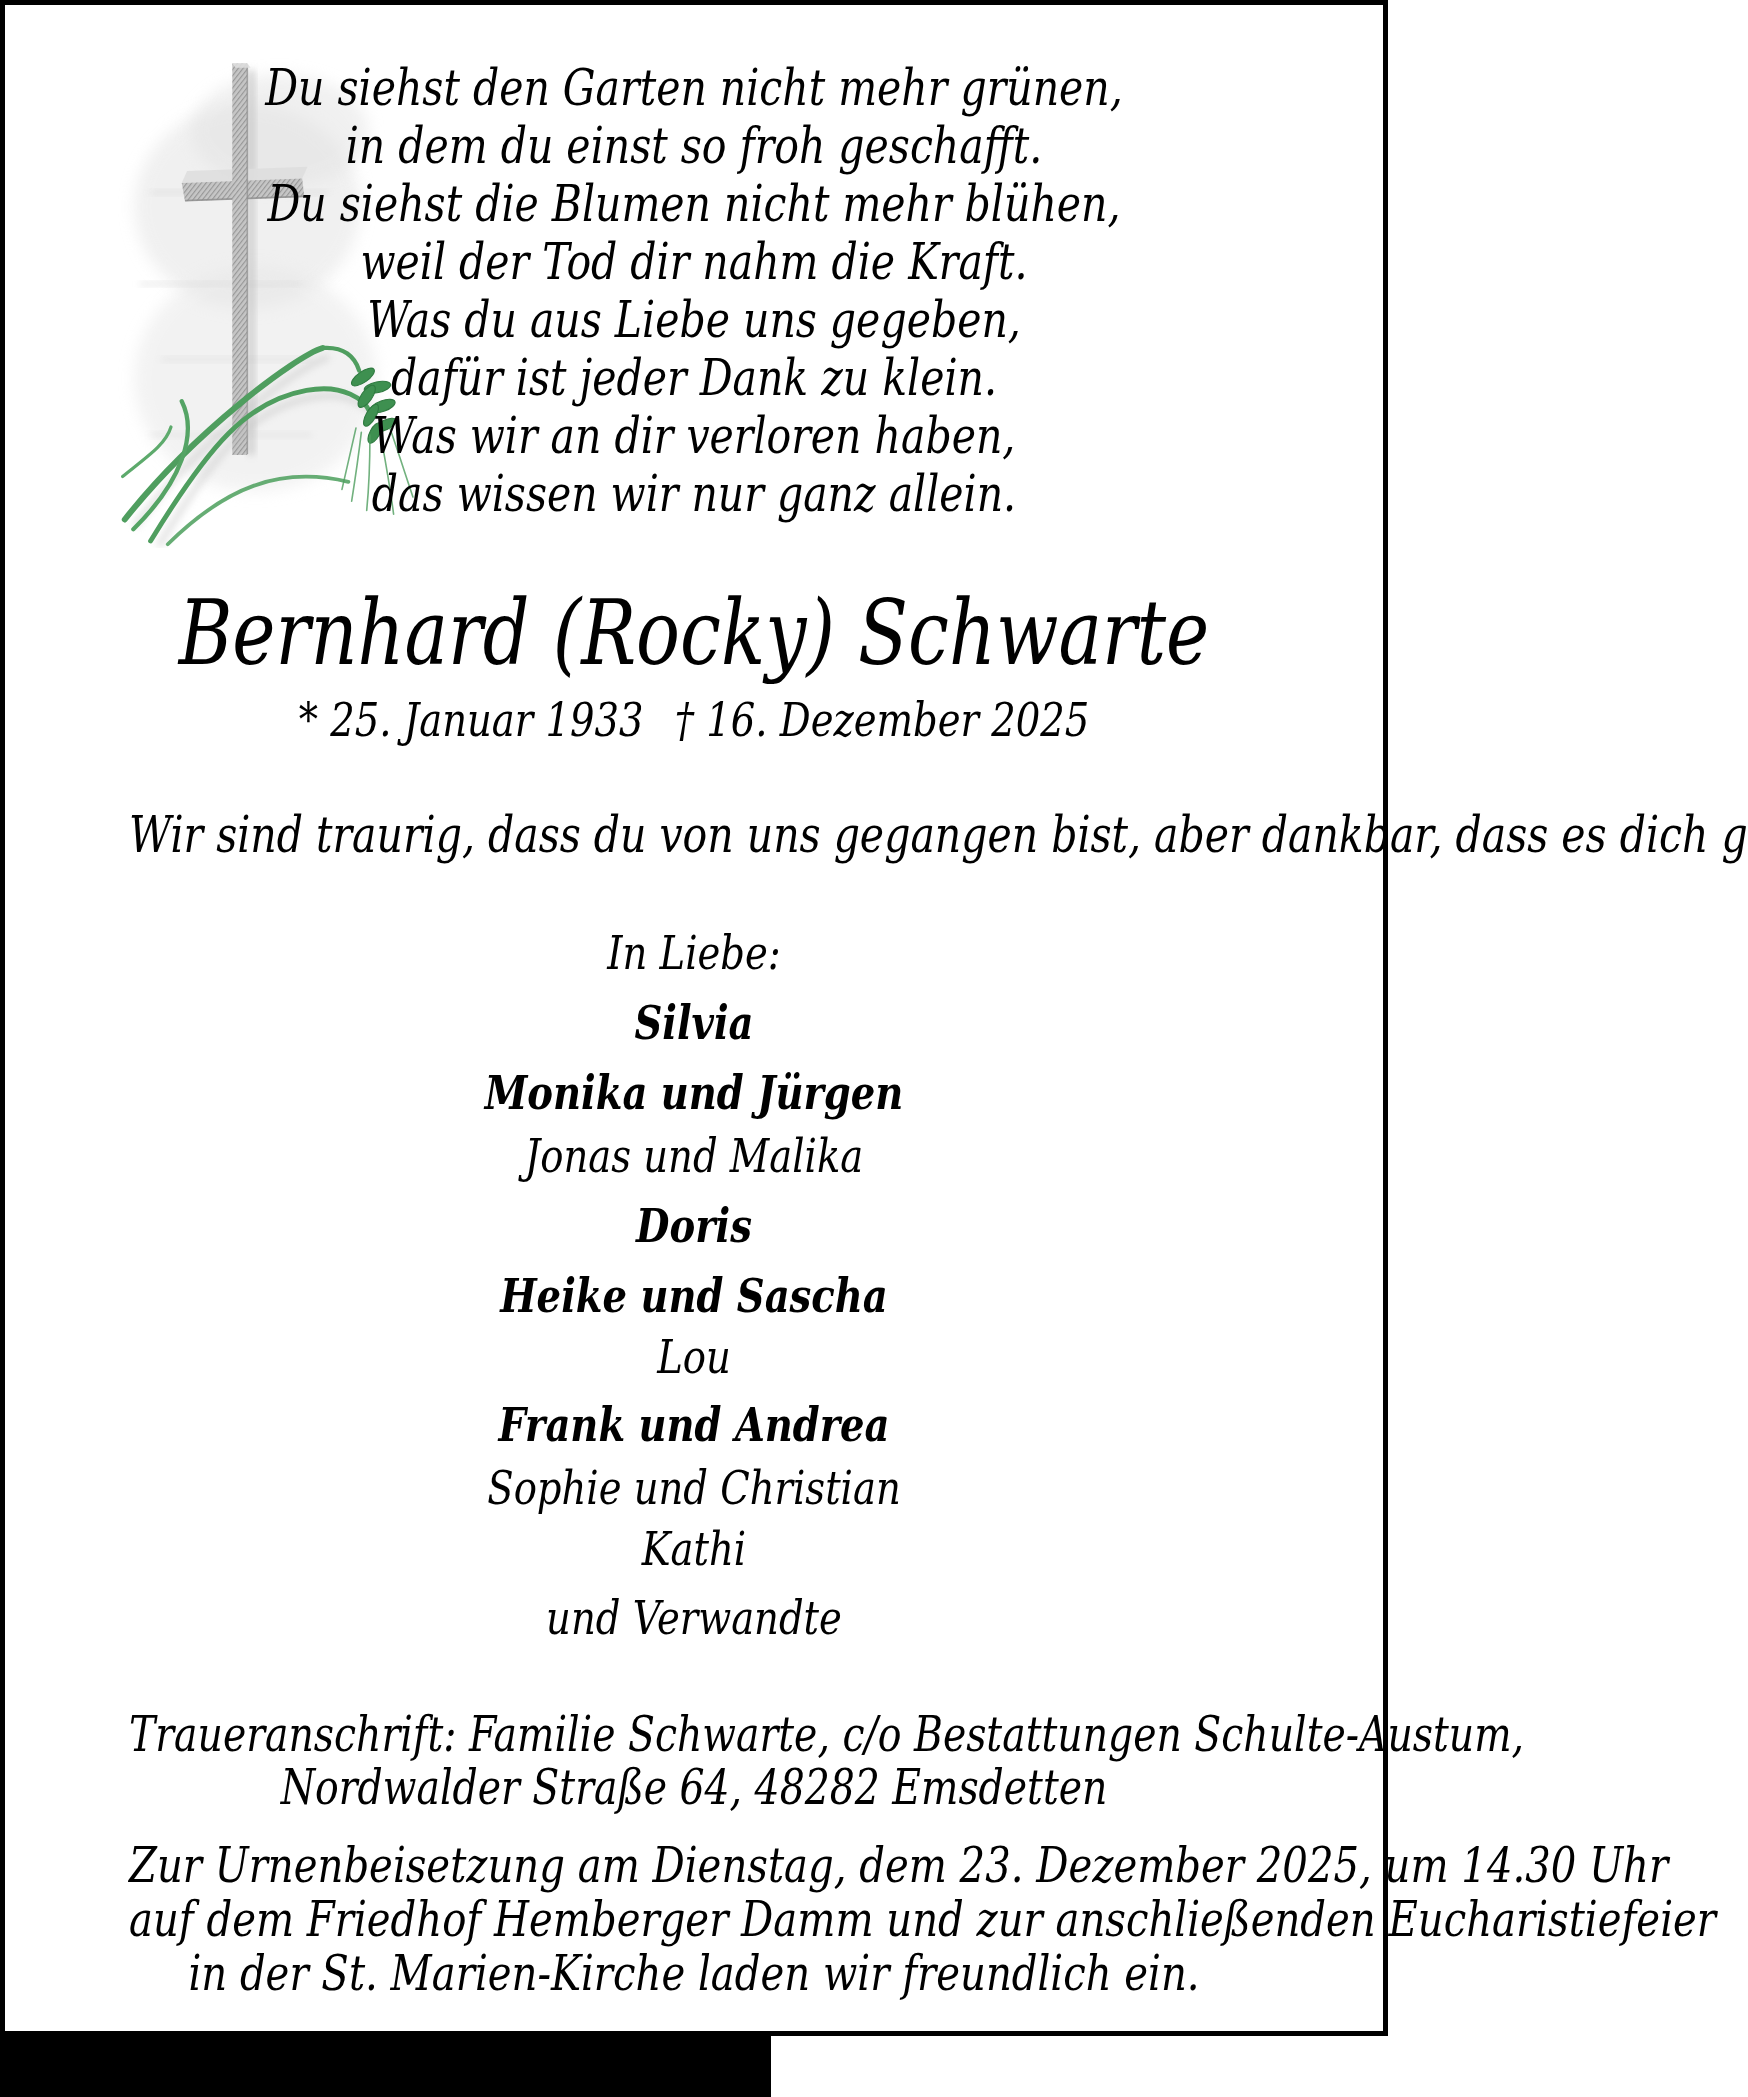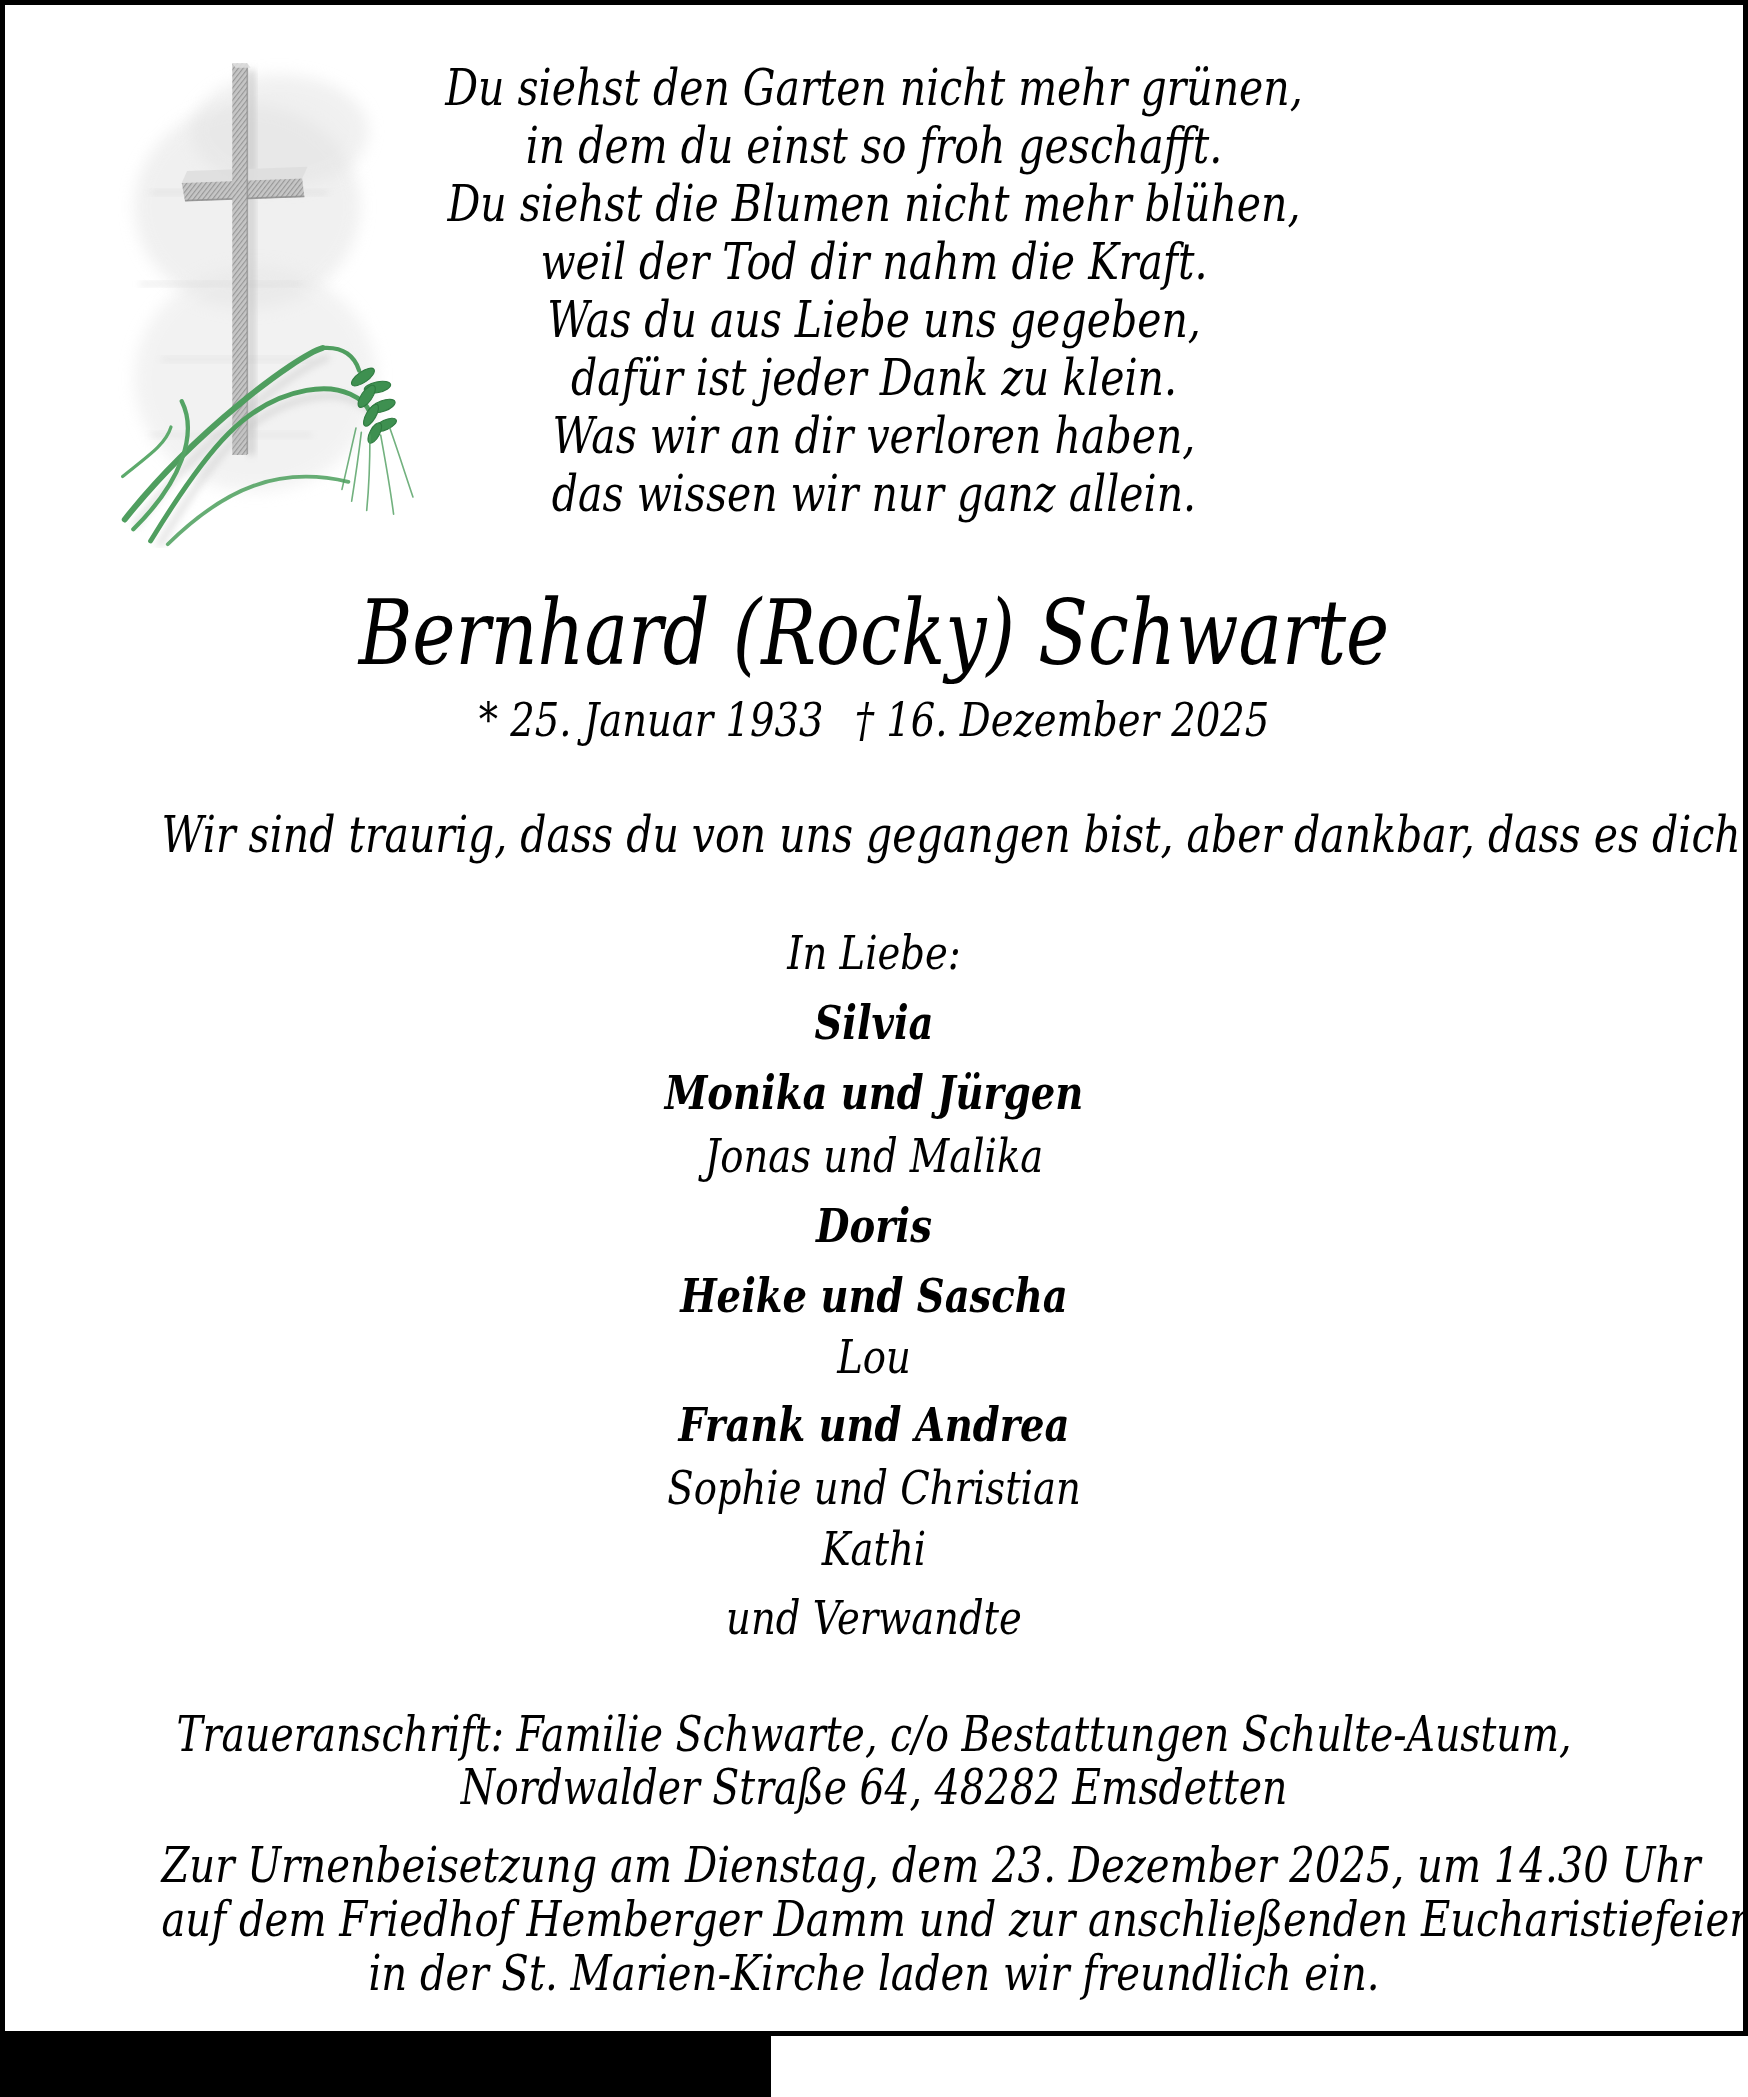--- a/index.html
+++ b/index.html
@@ -2,21 +2,21 @@
 <html style="font-size:8.6px"><head>
 <meta charset="utf-8">
 <style>
   html, body { margin: 0; padding: 0; background: #ffffff; }
   body {
     width: 1748px; height: 2097px; position: relative; overflow: hidden;
     font-family: "DejaVu Serif", "Liberation Serif", serif;
     font-style: italic; color: #000;
   }
   .frame {
-    position: absolute; left: 0; top: 0; width: 1748px; height: 2036px;
+    position: absolute; left: 0; top: 0; width: 1388px; height: 2036px;
     box-sizing: border-box; border: 5.4px solid #000; background: #fff;
   }
   .redaction {
     position: absolute; left: 0; top: 2034px; width: 771px; height: 63px;
     background: #000;
   }
   .cline {
     position: absolute; left: 0; width: 100%;
     text-align: center; white-space: nowrap;
     transform: scaleX(0.82);

